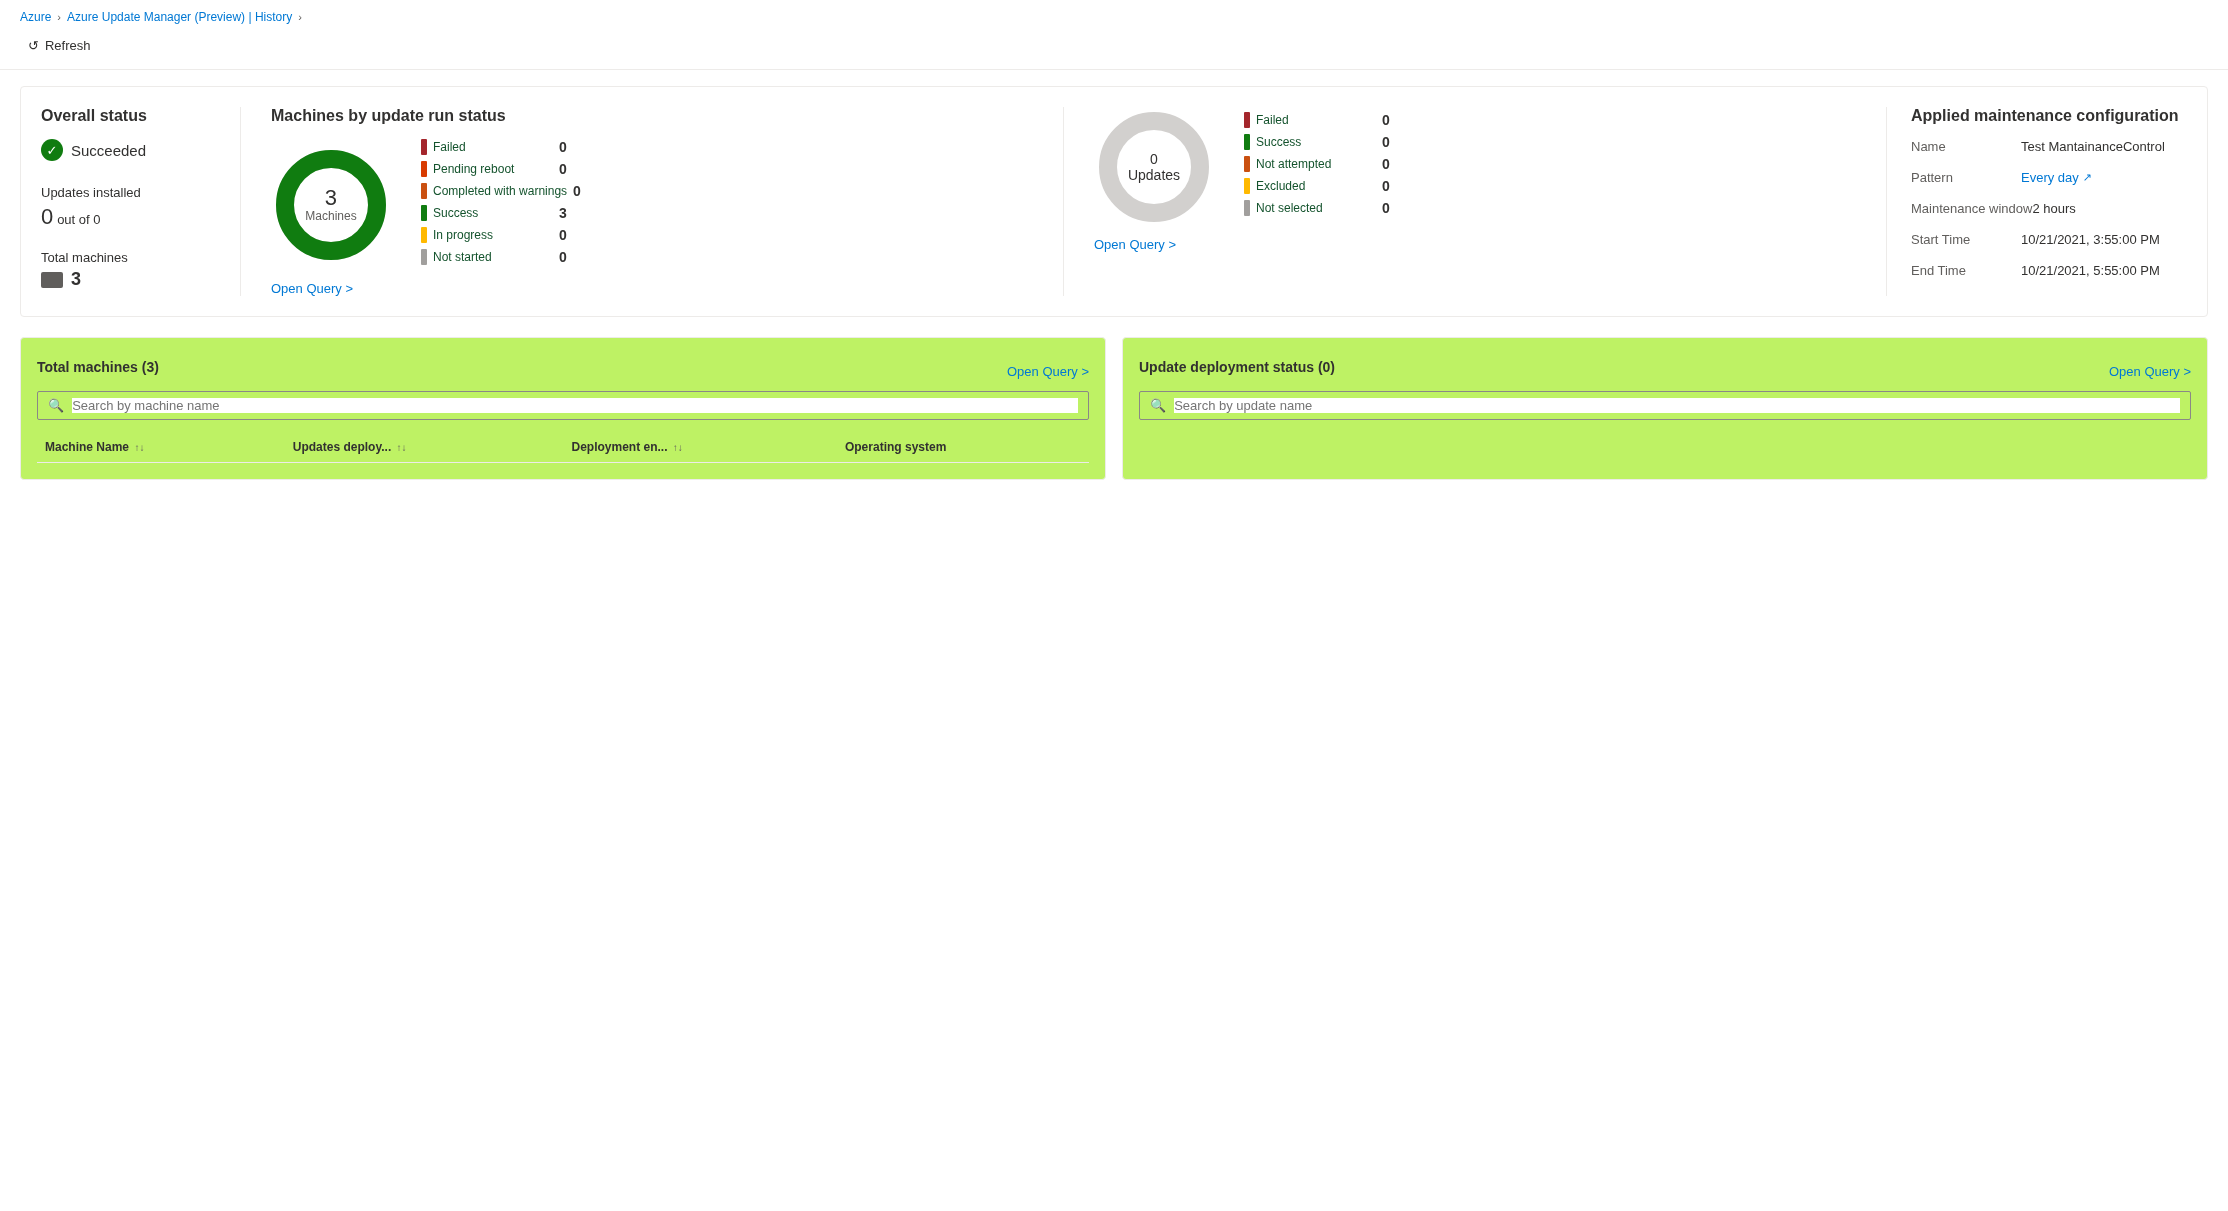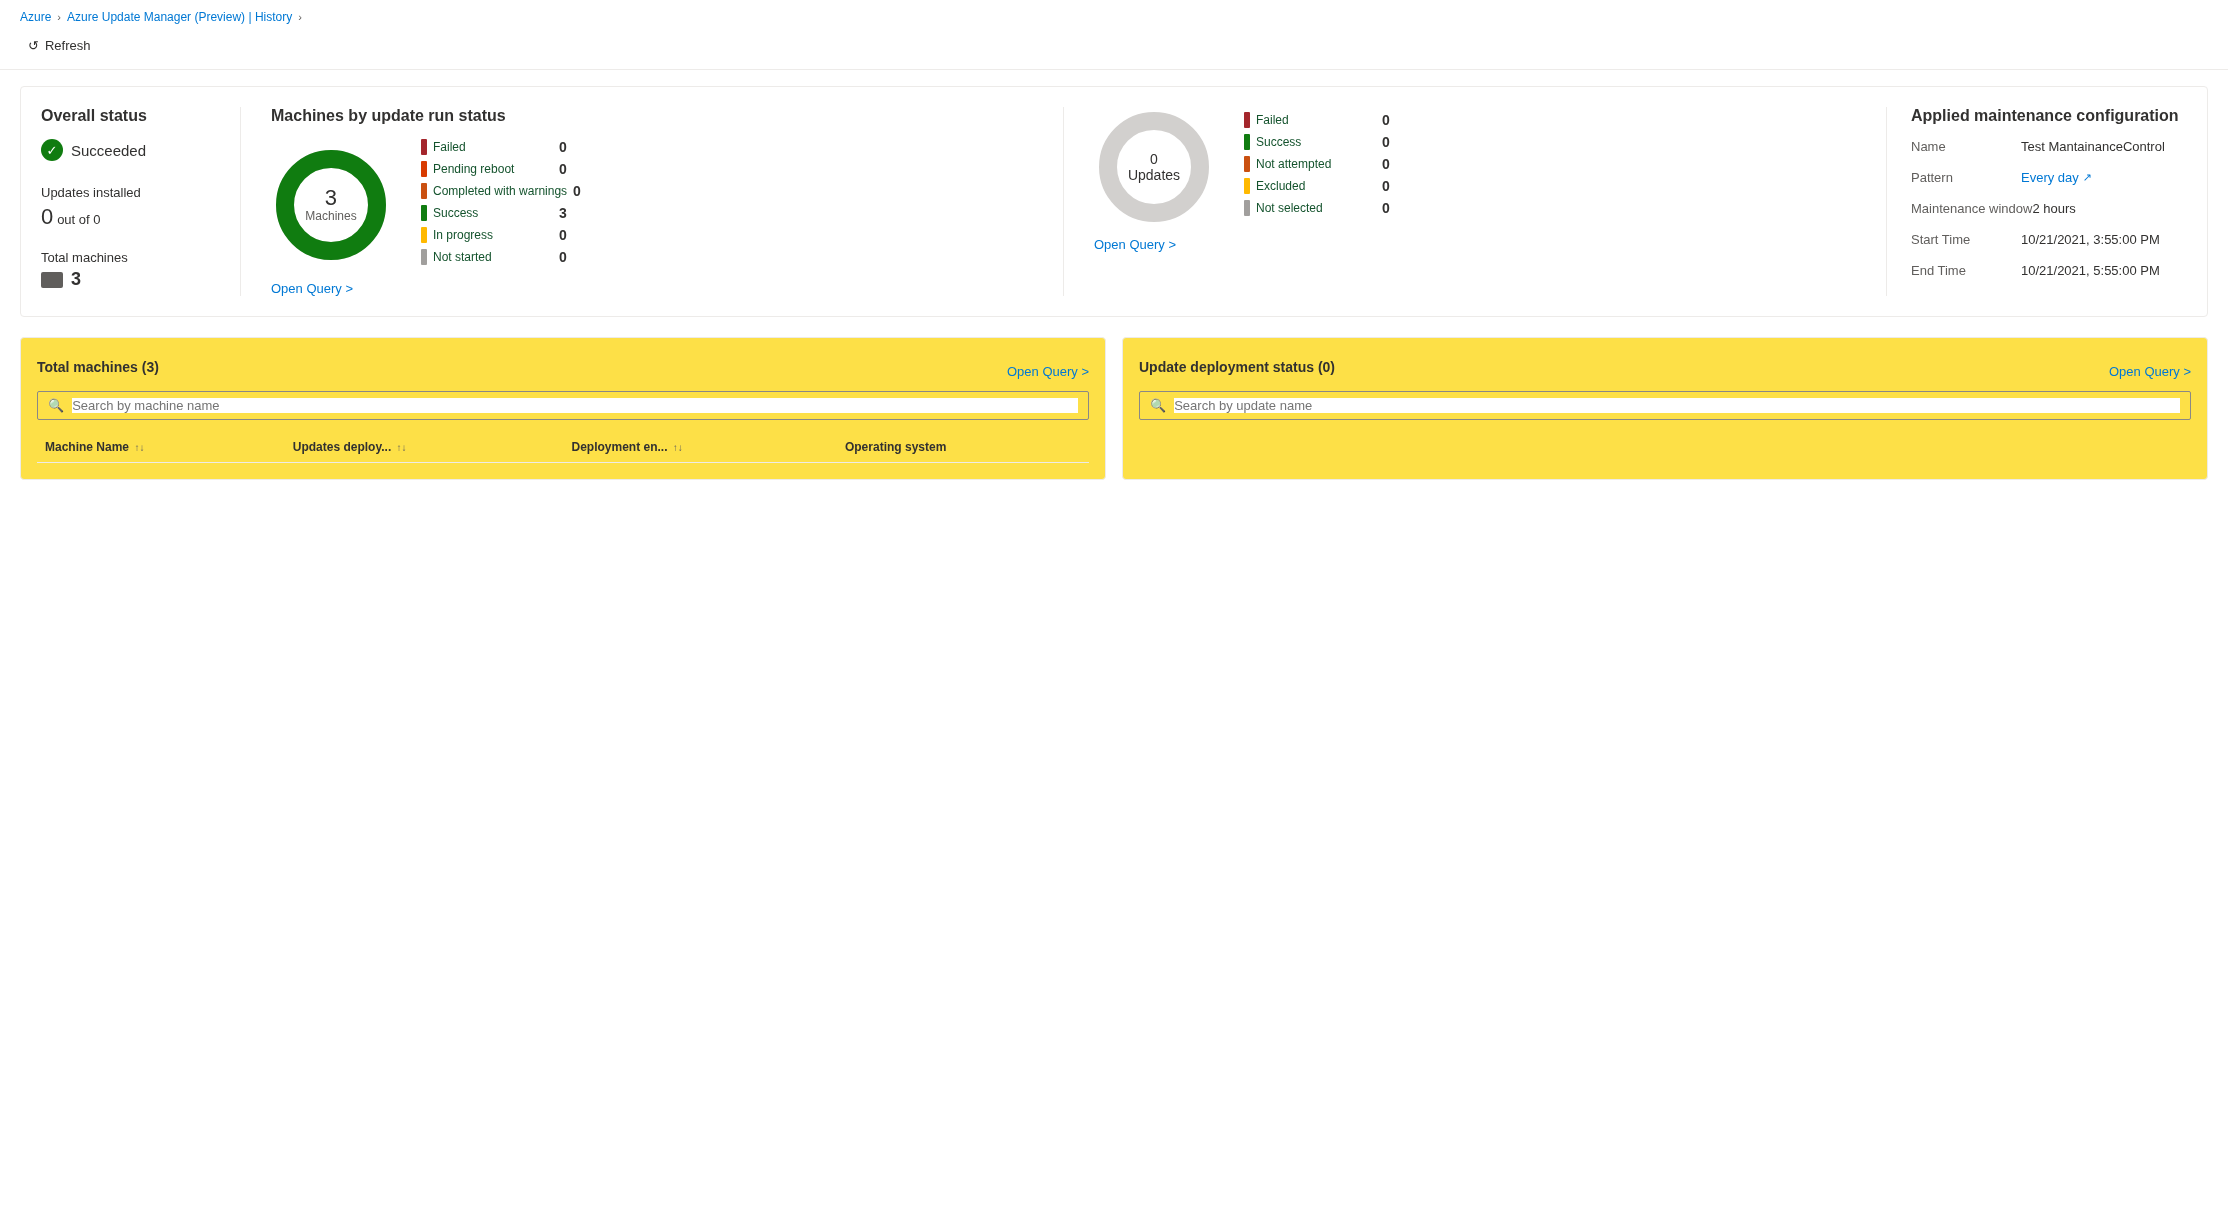--- a/index.html
+++ b/index.html
@@ -69,21 +69,21 @@
     
     .section-config { min-width: 300px; padding-left: 24px; }
     .config-row { display: flex; margin-bottom: 16px; }
     .config-label { font-size: 13px; color: #605e5c; min-width: 110px; }
     .config-val { font-size: 13px; color: #323130; }
     .config-link { color: #0078d4; text-decoration: none; display: flex; align-items: center; gap: 4px; }
     .ext-link-icon { font-size: 11px; }
     
     
     .bottom-panels { display: flex; gap: 16px; }
-    .bottom-panel { flex: 1; background: #fde047; border: 1px solid #edebe9; border-radius: 4px; padding: 16px; }
+    .bottom-panel { flex: 1; background: #bef264; border: 1px solid #edebe9; border-radius: 4px; padding: 16px; }
     
     .panel-header { display: flex; justify-content: space-between; align-items: center; margin-bottom: 12px; }
     .panel-title { font-size: 14px; font-weight: 600; }
     
     .search-box { display: flex; align-items: center; border: 1px solid #8a8886; border-radius: 2px; padding: 6px 10px; gap: 8px; margin-bottom: 12px; }
     .search-box input { border: none; outline: none; font-size: 13px; flex: 1; color: #a19f9d; }
     .search-icon { color: #605e5c; font-size: 13px; }
     
     
     .data-table { width: 100%; border-collapse: collapse; }

